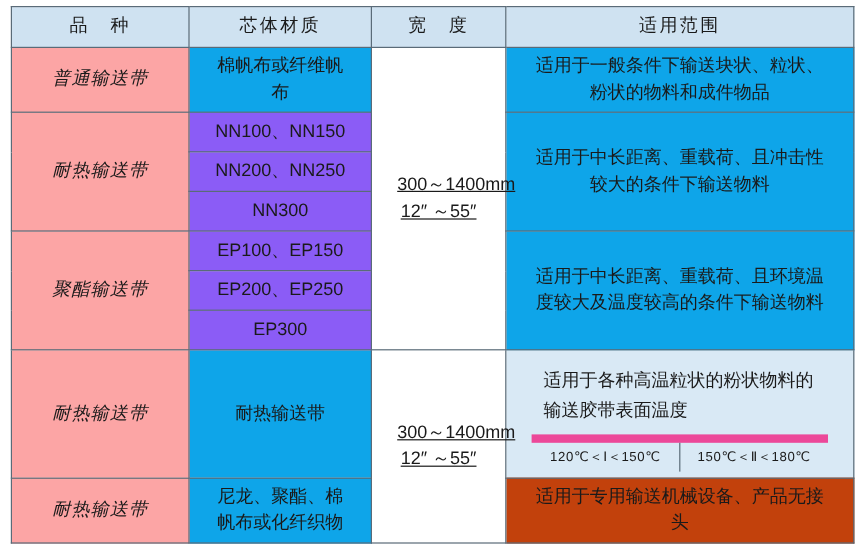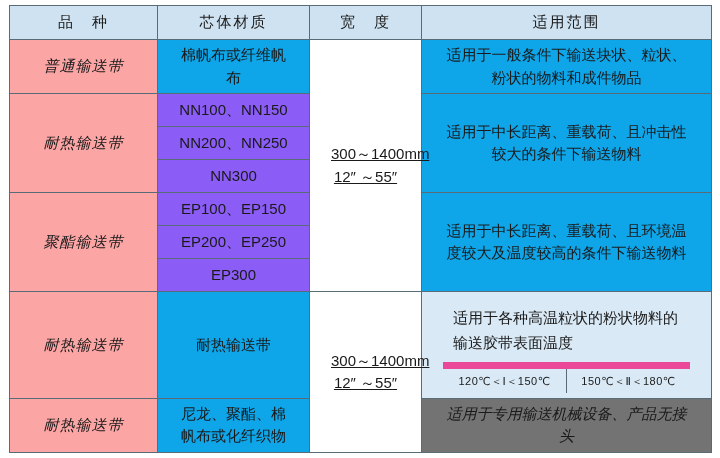--- a/index.html
+++ b/index.html
@@ -69,27 +69,26 @@
     text-decoration: underline;
   }
   td.scope {
     background: #0ea5e9;
     font-size: 15px;
     text-align: left;
     line-height: 1.7;
     padding: 6px 10px;
   }
   td.scope-plain {
-    background: #737373;
+    background: #c2410c;
     font-size: 15px;
     text-align: left;
     line-height: 1.7;
     padding: 6px 10px;
     vertical-align: top;
-    font-style: italic;
   }
   .scope-wrap {
     padding: 0;
     background: #d9e9f5;
     vertical-align: top;
   }
   .scope-text {
     padding: 8px 10px 6px 10px;
     font-size: 15px;
     text-align: left;

